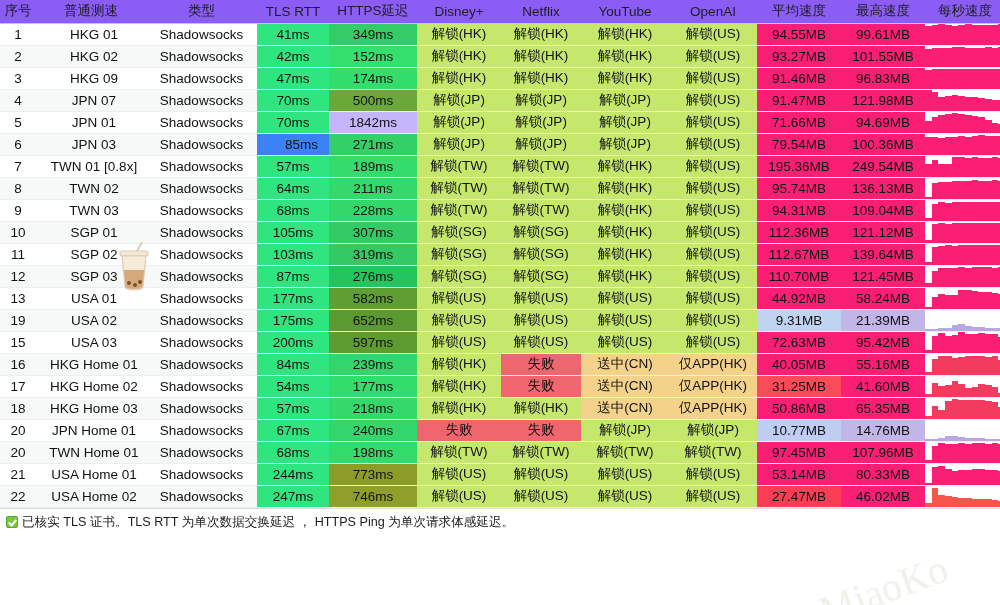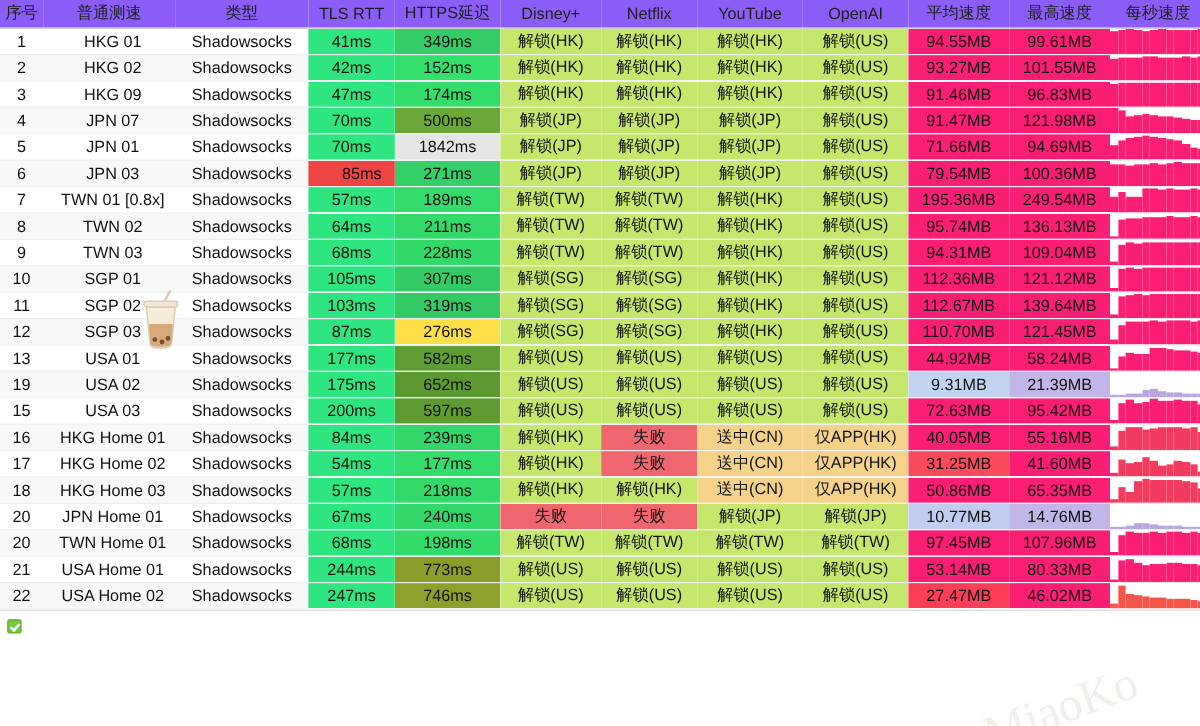--- a/index.html
+++ b/index.html
@@ -277,21 +277,21 @@
                 <i style="height: 52%; background: rgb(250, 31, 116);"></i>
                 <i style="height: 48%; background: rgb(250, 31, 116);"></i>
               </div>
             </td>
           </tr>
           <tr class="odd">
             <td class="c-idx plain">5</td>
             <td class="c-name plain">JPN 01</td>
             <td class="c-type plain">Shadowsocks</td>
             <td class="c-tls" style="background: rgb(47, 229, 127);">70ms</td>
-            <td class="c-http" style="background: #e5e5e5;">1842ms</td>
+            <td class="c-http" style="background: #c4b5fd;">1842ms</td>
             <td class="c-dis" style="background: rgb(197, 232, 108);">解锁(JP)</td>
             <td class="c-net" style="background: rgb(197, 232, 108);">解锁(JP)</td>
             <td class="c-you" style="background: rgb(197, 232, 108);">解锁(JP)</td>
             <td class="c-oai" style="background: rgb(197, 232, 108);">解锁(US)</td>
             <td class="c-avg" style="background: rgb(250, 31, 116);">71.66MB</td>
             <td class="c-max" style="background: rgb(250, 31, 116);">94.69MB</td>
             <td class="c-spark plain">
               <div class="spark">
                 <i style="height: 55%; background: rgb(250, 31, 116);"></i>
                 <i style="height: 72%; background: rgb(250, 31, 116);"></i>
@@ -305,21 +305,21 @@
                 <i style="height: 60%; background: rgb(250, 31, 116);"></i>
                 <i style="height: 46%; background: rgb(250, 31, 116);"></i>
                 <i style="height: 40%; background: rgb(250, 31, 116);"></i>
               </div>
             </td>
           </tr>
           <tr class="even">
             <td class="c-idx plain">6</td>
             <td class="c-name plain">JPN 03</td>
             <td class="c-type plain">Shadowsocks</td>
-            <td class="c-tls" style="background: #ef4444; padding-left: 17px;">85ms</td>
+            <td class="c-tls" style="background: #3b82f6; padding-left: 17px;">85ms</td>
             <td class="c-http" style="background: rgb(51, 208, 106);">271ms</td>
             <td class="c-dis" style="background: rgb(197, 232, 108);">解锁(JP)</td>
             <td class="c-net" style="background: rgb(197, 232, 108);">解锁(JP)</td>
             <td class="c-you" style="background: rgb(197, 232, 108);">解锁(JP)</td>
             <td class="c-oai" style="background: rgb(197, 232, 108);">解锁(US)</td>
             <td class="c-avg" style="background: rgb(250, 31, 116);">79.54MB</td>
             <td class="c-max" style="background: rgb(250, 31, 116);">100.36MB</td>
             <td class="c-spark plain">
               <div class="spark">
                 <i style="height: 82%; background: rgb(250, 31, 116);"></i>
@@ -480,21 +480,21 @@
                 <i style="height: 94%; background: rgb(250, 31, 116);"></i>
                 <i style="height: 92%; background: rgb(250, 31, 116);"></i>
               </div>
             </td>
           </tr>
           <tr class="even">
             <td class="c-idx plain">12</td>
             <td class="c-name plain">SGP 03</td>
             <td class="c-type plain">Shadowsocks</td>
             <td class="c-tls" style="background: rgb(47, 229, 127);">87ms</td>
-            <td class="c-http" style="background: #fde047;">276ms</td>
+            <td class="c-http" style="background: #22c55e;">276ms</td>
             <td class="c-dis" style="background: rgb(197, 232, 108);">解锁(SG)</td>
             <td class="c-net" style="background: rgb(197, 232, 108);">解锁(SG)</td>
             <td class="c-you" style="background: rgb(197, 232, 108);">解锁(HK)</td>
             <td class="c-oai" style="background: rgb(197, 232, 108);">解锁(US)</td>
             <td class="c-avg" style="background: rgb(250, 31, 116);">110.70MB</td>
             <td class="c-max" style="background: rgb(250, 31, 116);">121.45MB</td>
             <td class="c-spark plain">
               <div class="spark">
                 <i style="height: 18%; background: rgb(250, 31, 116);"></i>
                 <i style="height: 74%; background: rgb(250, 31, 116);"></i>
@@ -812,18 +812,18 @@
         <path d="M12 32 L13.4 48 Q13.4 51 22 51 Q30.6 51 30.6 48 L32 32 Z" fill="#c98b4d" opacity=".75"></path>
         <circle cx="17" cy="45" r="2" fill="#6b4422"></circle>
         <circle cx="23" cy="47" r="2" fill="#6b4422"></circle>
         <circle cx="28" cy="44" r="2" fill="#6b4422"></circle>
       </svg>
     </div>
   </div>
 
   <div class="footer">
     <div class="line">
-      <span class="chk"></span>
+      <span class="chk"></span><span>已核实 TLS 证书。TLS RTT 为单次数据交换延迟 ， HTTPS Ping 为单次请求体感延迟。</span>
     </div>
     <div class="wm-big">MiaoKo</div>
   </div>
 
 </div>
 
 </body></html>

